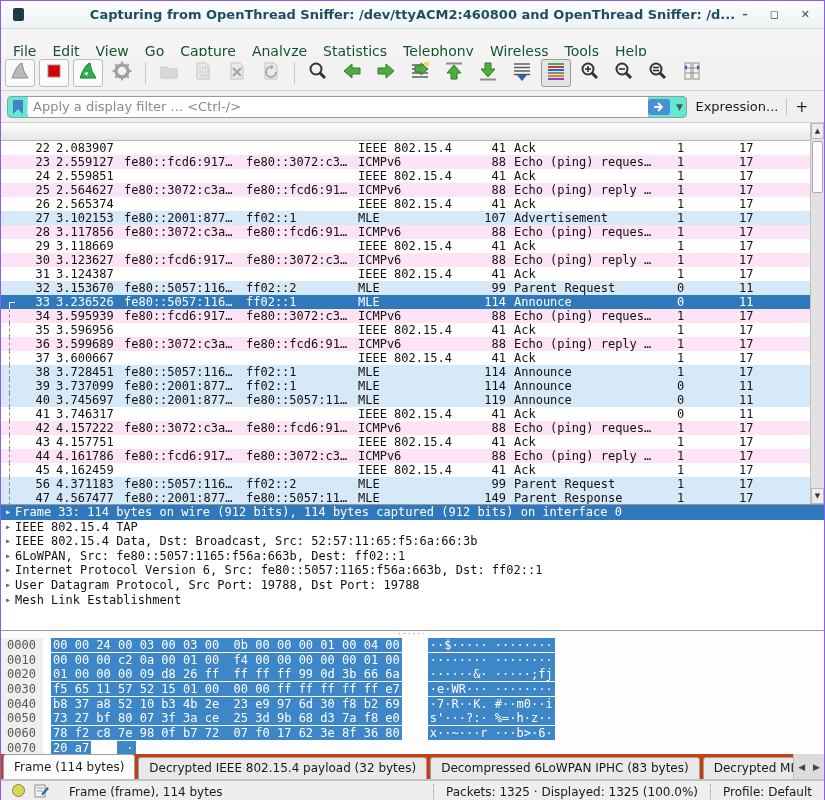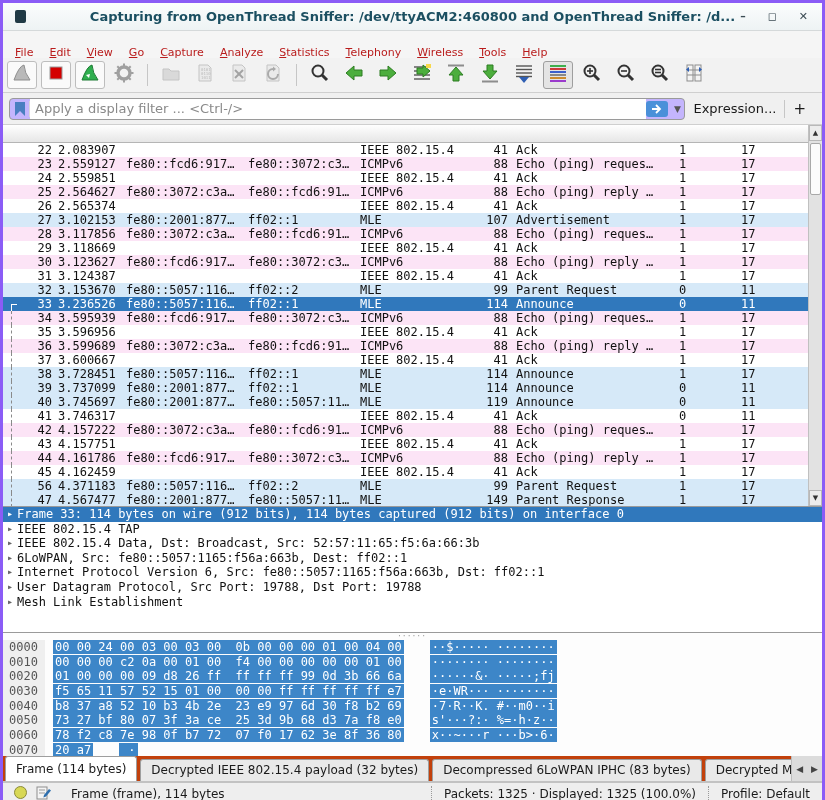--- a/index.html
+++ b/index.html
@@ -1,42 +1,42 @@
 <!DOCTYPE html>
 <html><head>
 <meta charset="utf-8">
 <style>
   * { margin:0; padding:0; box-sizing:border-box; }
   html,body { width:825px; height:800px; overflow:hidden; background:#e8e8e8;
     font-family:"DejaVu Sans","Liberation Sans",sans-serif; }
-  .window { width:825px; height:800px; border:3px solid #8b5cf6; display:flex; flex-direction:column; background:#f0f0f0; }
+  .window { width:825px; height:800px; border:1px solid #8b5cf6; display:flex; flex-direction:column; background:#f0f0f0; }
 
   
   .titlebar { height:28px; background:linear-gradient(#fbfdfd,#eef3f4); display:flex; align-items:center; border-bottom:1px solid #d5d9da; position:relative; flex:0 0 28px; }
   .app-icon { width:11px; height:13px; background:#203a45; border-radius:2px; margin-left:12px; }
   .title-text { position:absolute; left:0; right:0; text-align:center; font-size:13px; font-weight:bold; color:#1b4f61; }
   .win-btns { margin-left:auto; display:flex; gap:22px; padding-right:14px; z-index:2; }
   .win-btn { color:#3c4c54; font-size:11px; font-weight:bold; line-height:14px; cursor:default; }
 
   
   .menubar { height:27px; background:#f5f5f5; display:flex; align-items:center; padding-left:4px; flex:0 0 27px; }
-  .menu-item { font-size:11px; color:#b91c1c; padding:3px 8px;margin-top:16px; }
+  .menu-item { font-size:14px; color:#14532d; padding:3px 8px;margin-top:16px; }
   .menu-item::first-letter { text-decoration:underline; }
 
   
   .toolbar { height:35px; background:#f2f2f2; border-bottom:1px solid #cfcfcf; display:flex; align-items:center; padding-left:4px; gap:4px; flex:0 0 35px; }
   .tb-btn { width:30px; height:28px; display:flex; align-items:center; justify-content:center; border:1px solid transparent; border-radius:3px; }
   .tb-btn.framed { border-color:#bdbdbd; background:#fafafa; }
   .tb-btn.pressed { border-color:#9e9e9e; background:#e4e4e4; }
   .tb-btn.disabled { opacity:.45; }
   .tb-sep { width:1px; height:22px; background:#c6c6c6; margin:0 4px; }
 
   
   .filterbar { height:32px; background:#f0f0f0; border-bottom:1px solid #cfcfcf; display:flex; align-items:center; padding:0 6px; flex:0 0 32px; }
-  .filter-box { flex:1; height:22px; background:#c4b5fd; border:1px solid #9a9a9a; border-radius:4px; display:flex; align-items:center; overflow:hidden; }
+  .filter-box { flex:1; height:22px; background:#5eead4; border:1px solid #9a9a9a; border-radius:4px; display:flex; align-items:center; overflow:hidden; }
   .filter-bm { width:20px; display:flex; justify-content:center; border-right:1px solid #d8d8d8; }
   .filter-input { flex:1; border:none; outline:none; font-size:13px; color:#333; padding:0 5px; height:100%; font-family:"DejaVu Sans",sans-serif; }
   .filter-input::placeholder { color:#8a8a8a; }
   .apply-btn { width:22px; height:16px; background:#4a90d9; border-radius:3px; margin-right:2px; display:flex; align-items:center; justify-content:center; }
   .caret-btn { width:14px; text-align:center; color:#555; font-size:9px; }
   .expr-label { font-size:13px; color:#1a1a1a; padding:0 8px; }
   .fb-sep { width:1px; height:18px; background:#c6c6c6; }
   .add-btn { font-size:15px; color:#1a1a1a; padding:0 10px 0 8px; }
 
   

